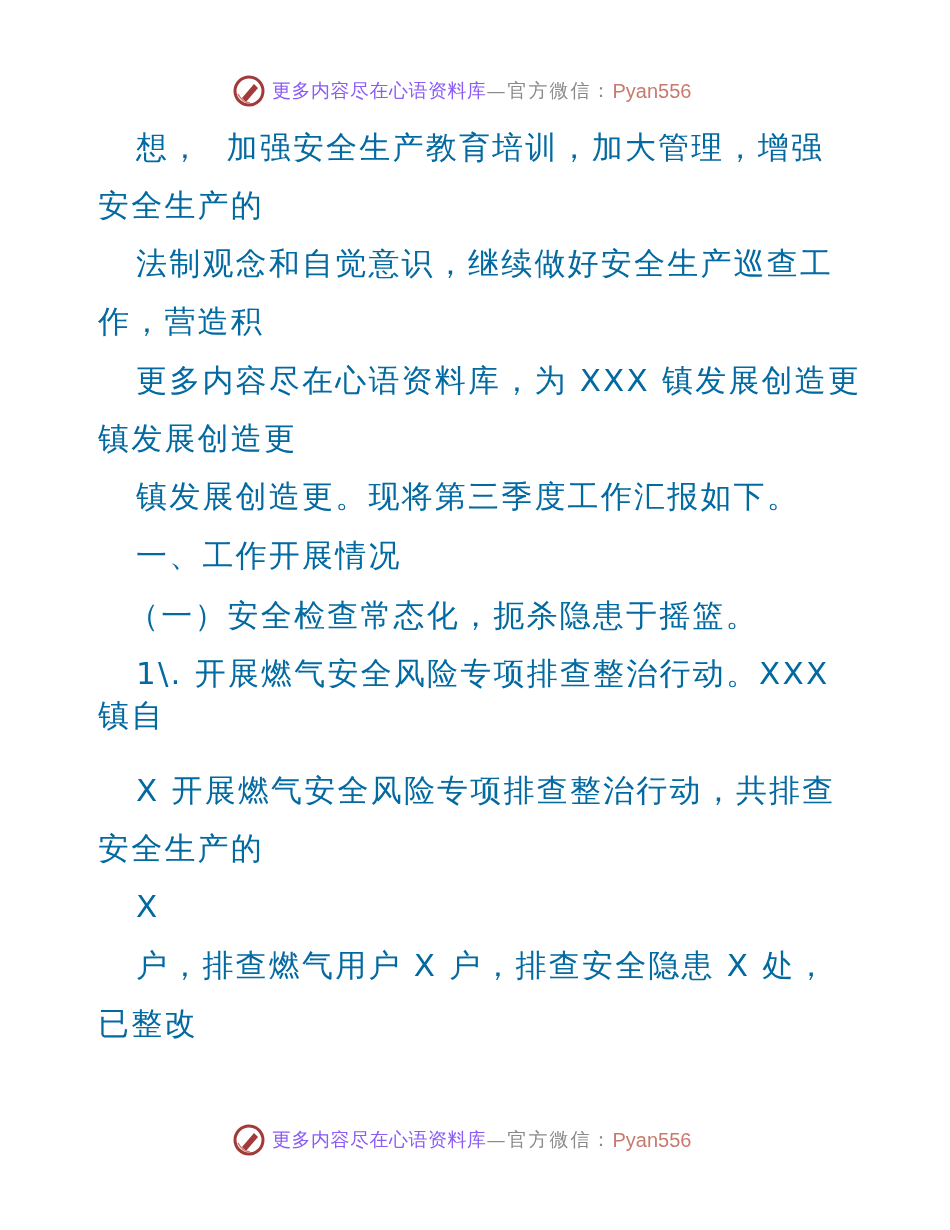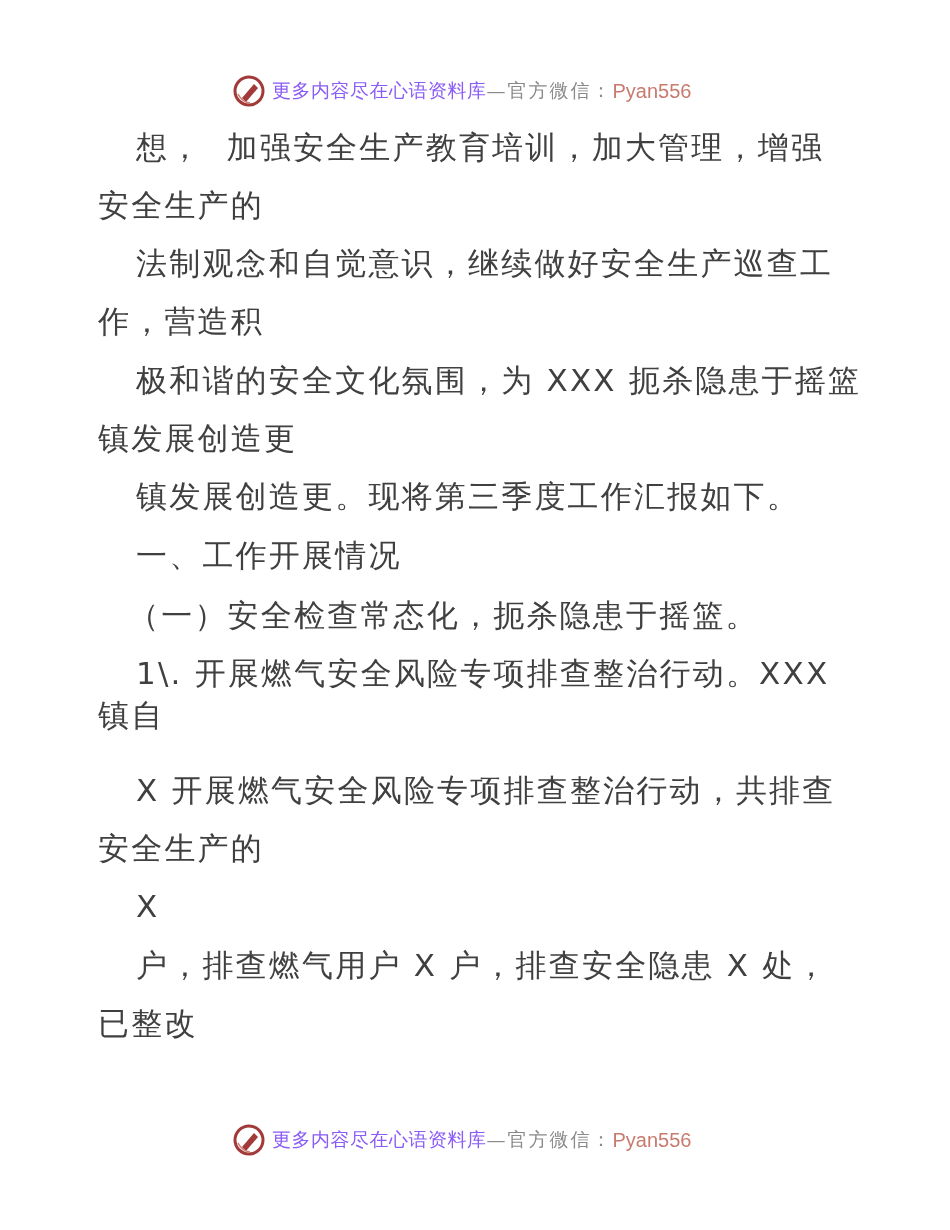--- a/index.html
+++ b/index.html
@@ -6,21 +6,21 @@
   body { width: 950px; height: 1230px; position: relative; overflow: hidden;
          font-family: "DejaVu Sans", "Liberation Sans", sans-serif; color: #111; }
   .watermark { position: absolute; left: 232px; height: 40px; display: flex; align-items: center; }
   .watermark.top { top: 71px; }
   .watermark.bottom { top: 1120px; }
   .wm-icon { width: 34px; height: 34px; margin-right: 6px; }
   .wm-text-red { color: #8b5cf6; font-family: "DejaVu Serif", "Liberation Serif", serif; font-size: 19px; letter-spacing: 0.5px; }
   .wm-text-gray { color: #8a8a8a; font-family: "DejaVu Serif", "Liberation Serif", serif; font-size: 19px; letter-spacing: 2px; }
   .wm-id { color: #c87a6e; font-family: "Liberation Sans", sans-serif; font-size: 20px; }
   .line { position: absolute; font-size: 31px; line-height: 40px; white-space: pre; letter-spacing: 2.2px;
-          font-family: "DejaVu Sans", "Liberation Sans", sans-serif; color: #404040; }
+          font-family: "DejaVu Sans", "Liberation Sans", sans-serif; color: #0369a1; }
   .indent { left: 136px; }
   .flush { left: 98px; }
 </style>
 </head>
 <body>
 
 <div class="watermark top">
   <svg class="wm-icon" viewBox="0 0 34 34">
     <circle cx="17" cy="17" r="14" fill="none" stroke="#a33a3a" stroke-width="3"></circle>
     <path d="M10 24 L22 10 L26 14 L14 28 Z" fill="#a33a3a"></path>
@@ -30,21 +30,21 @@
   <span class="wm-text-gray">—</span>
   <span class="wm-text-gray">官方微信：</span>
   <span class="wm-id">Pyan556</span>
 </div>
 
 <div>
   <div class="line indent" style="top:127px">想，  加强安全生产教育培训，加大管理，增强</div>
   <div class="line flush" style="top:185px">安全生产的</div>
   <div class="line indent" style="top:243px">法制观念和自觉意识，继续做好安全生产巡查工</div>
   <div class="line flush" style="top:301px">作，营造积</div>
-  <div class="line indent" style="top:360px">极和谐的安全文化氛围，为 XXX 扼杀隐患于摇篮</div>
+  <div class="line indent" style="top:360px">更多内容尽在心语资料库，为 XXX 镇发展创造更</div>
   <div class="line flush" style="top:418px">镇发展创造更</div>
   <div class="line indent" style="top:476px">镇发展创造更。现将第三季度工作汇报如下。</div>
   <div class="line indent" style="top:535px">一、工作开展情况</div>
   <div class="line indent" style="top:595px;left:128px">（一）安全检查常态化，扼杀隐患于摇篮。</div>
   <div class="line indent" style="top:653px">1\. 开展燃气安全风险专项排查整治行动。XXX</div>
   <div class="line flush" style="top:695px">镇自</div>
   <div class="line indent" style="top:770px">X 开展燃气安全风险专项排查整治行动，共排查</div>
   <div class="line flush" style="top:828px">安全生产的</div>
   <div class="line indent" style="top:886px">X</div>
   <div class="line indent" style="top:945px">户，排查燃气用户 X 户，排查安全隐患 X 处，</div>

